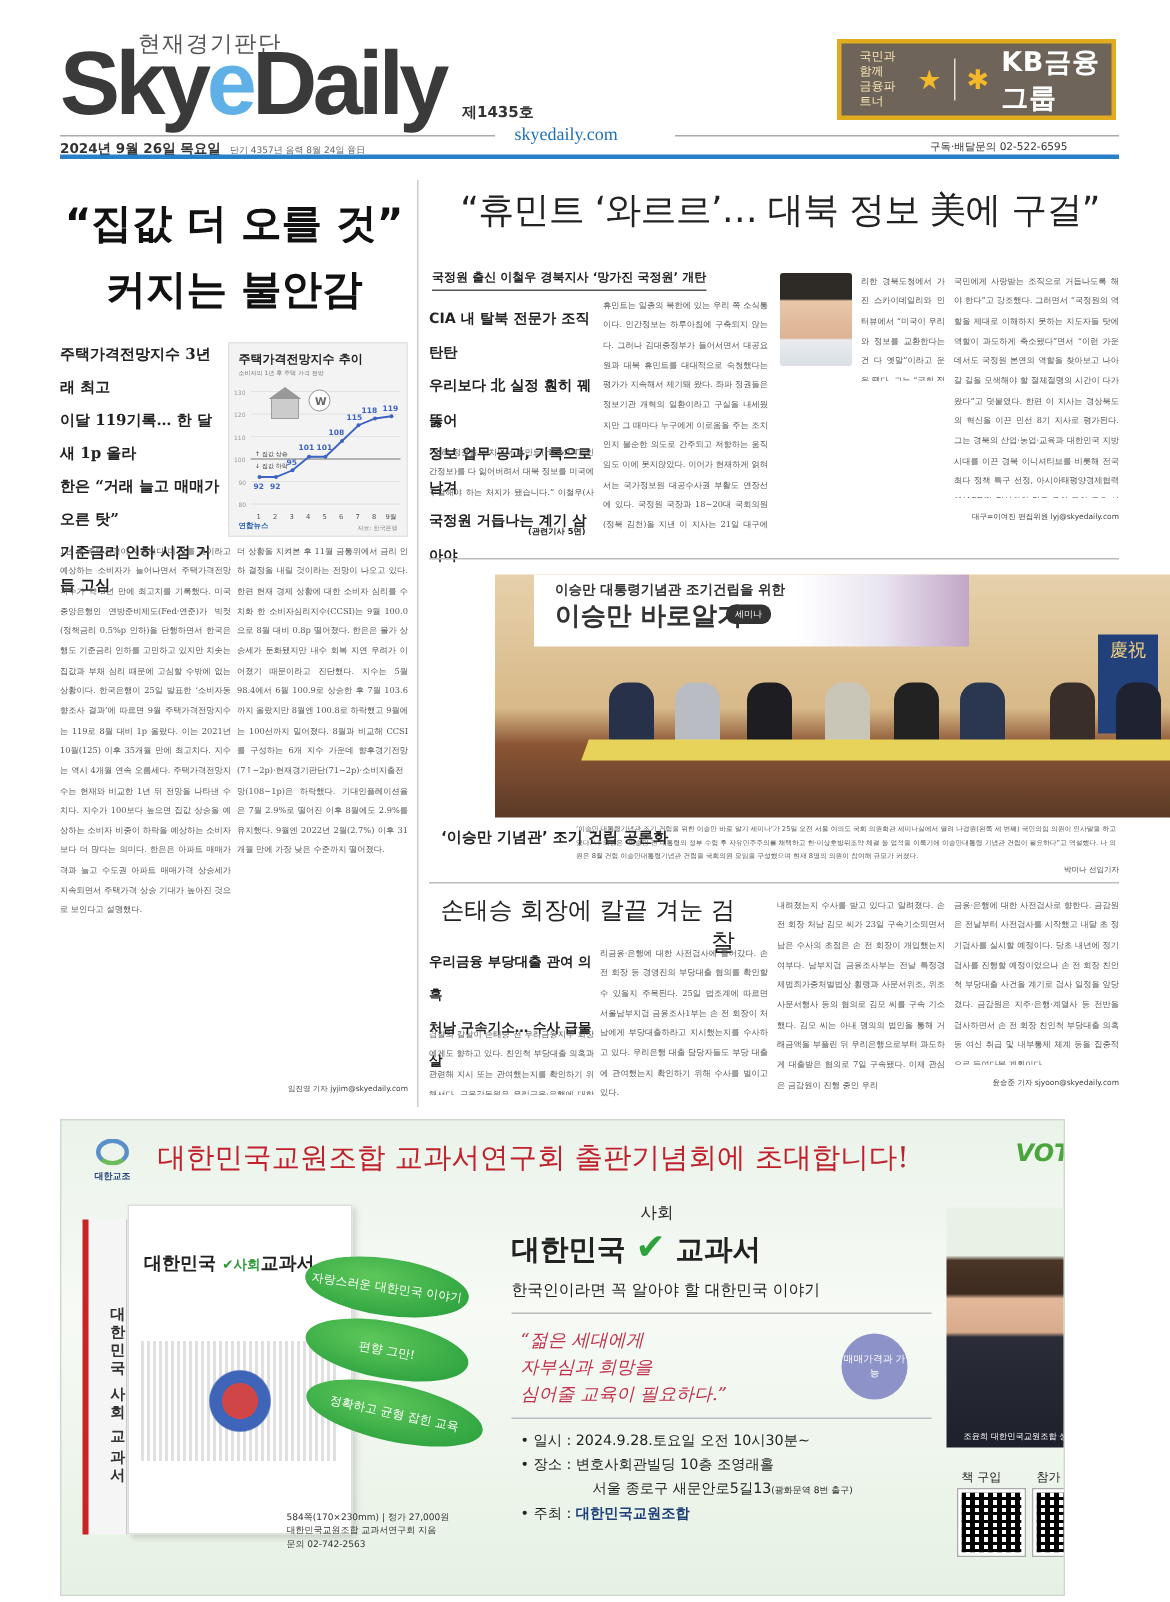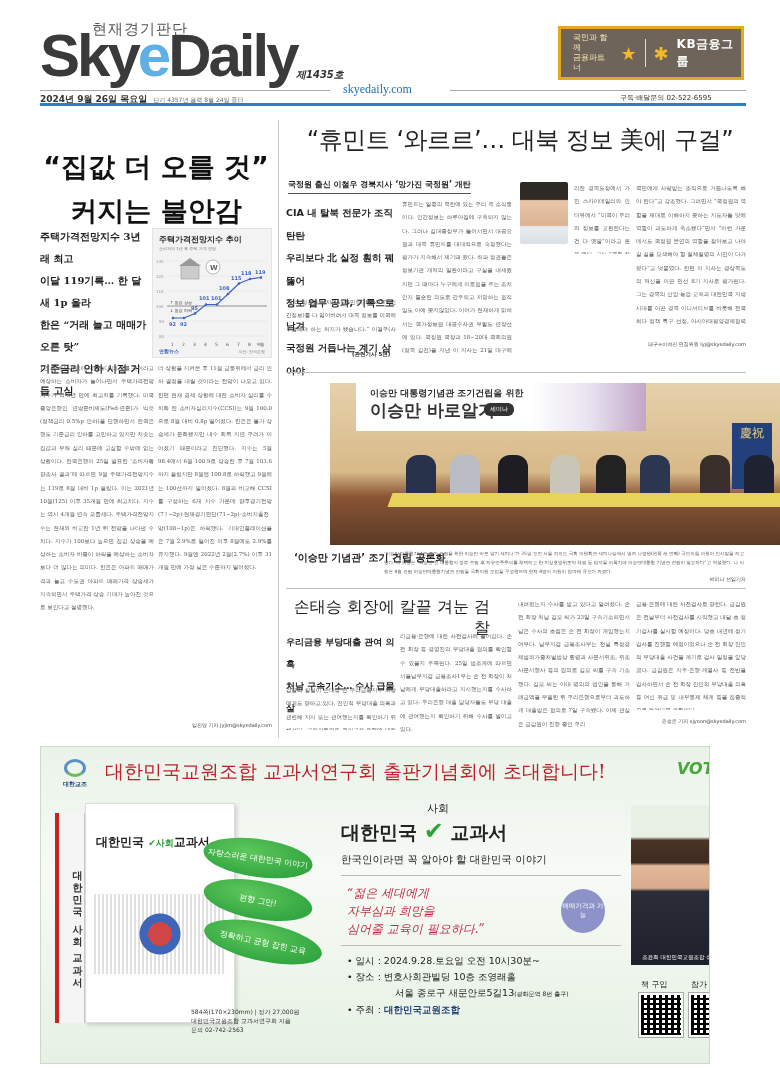--- a/index.html
+++ b/index.html
@@ -3,36 +3,36 @@
 <meta charset="utf-8">
 <style>
   * { box-sizing: border-box; margin: 0; padding: 0; }
   body { width: 780px; height: 1068px; background: #fff; font-family: "DejaVu Sans", sans-serif; color: #222; position: relative; overflow: hidden; }
   .abs { position: absolute; }
 
   
   .logo-kr { left: 92px; top: 20px; font-size: 15px; color: #555; letter-spacing: 1px; }
   .logo { left: 40px; top: 26px; font-family: "Liberation Sans", sans-serif; font-weight: 900; font-size: 60px; letter-spacing: -3px; color: #3a3a3a; line-height: 60px; }
   .logo .e { color: #5fb0e6; }
-  .issue { left: 296px; top: 68px; font-size: 10px; font-weight: bold; color: #333; font-style: italic; }
+  .issue { left: 308px; top: 68px; font-size: 10px; font-weight: bold; color: #333; }
   .dateline { left: 40px; top: 93px; font-size: 9px; font-weight: bold; color: #333; }
   .dateline small { font-weight: normal; font-size: 6px; color: #666; margin-left: 6px; }
   .site { left: 343px; top: 82px; font-family: "Liberation Serif", serif; font-size: 12px; color: #1e6fb8; }
   .mastrule { left: 40px; top: 103px; width: 706px; height: 3px; background: #2980c9; }
   .thin1 { left: 40px; top: 90px; width: 290px; height: 1px; background: #aaa; }
   .thin2 { left: 450px; top: 90px; width: 296px; height: 1px; background: #aaa; }
   .kb { left: 558px; top: 26px; width: 186px; height: 54px; background: #6e6459; border: 3px solid #e1ab1e; display: flex; align-items: center; padding-left: 12px; gap: 8px; color: #fff; }
   .kb .p { font-size: 8px; line-height: 10px; color: #f6e6b4; }
   .kb .star { color: #f3b92a; font-size: 18px; }
   .kb .bar { width: 1px; height: 28px; background: #ddd; }
-  .kb .name { font-size: 12px; font-weight: bold; letter-spacing: 0.5px; }
+  .kb .name { font-size: 18px; font-weight: bold; letter-spacing: 0.5px; }
   .tel { left: 620px; top: 93px; font-size: 7px; color: #333; }
 
   
-  .h1 { left: 40px; top: 128px; width: 232px; text-align: center; font-size: 27px; font-weight: bold; line-height: 44px; color: #111; margin-top: 17px; }
+  .h1 { left: 40px; top: 128px; width: 232px; text-align: center; font-size: 27px; font-weight: bold; line-height: 44px; color: #111; }
   .sub-left { left: 40px; top: 226px; width: 110px; font-family: "DejaVu Serif", serif; font-size: 10px; line-height: 22px; font-weight: bold; color: #222; }
   .chart { left: 152px; top: 228px; width: 120px; height: 130px; background: #f3f3f3; border: 1px solid #e4e4e4; }
   .chart .t { position:absolute; left:6px; top:5px; font-size: 8px; font-weight: bold; }
   .chart .st { position:absolute; left:6px; top:17px; font-size: 4px; color:#777; }
   .chart svg { position:absolute; left:0; top:0; }
   .chart .src { position:absolute; left:6px; bottom:3px; font-size:5px; color:#2b5fb5; font-weight:bold;}
   .chart .src2 { position:absolute; right:6px; bottom:3px; font-size:4px; color:#888;}
   .bodycol { font-family: "DejaVu Serif", serif; font-size: 5.5px; line-height: 13.3px; color: #555; text-align: justify; overflow: hidden; }
   .byline { font-size: 5px; color: #444; text-align: right; }
   .vsep { width: 1px; background: #ccc; }

